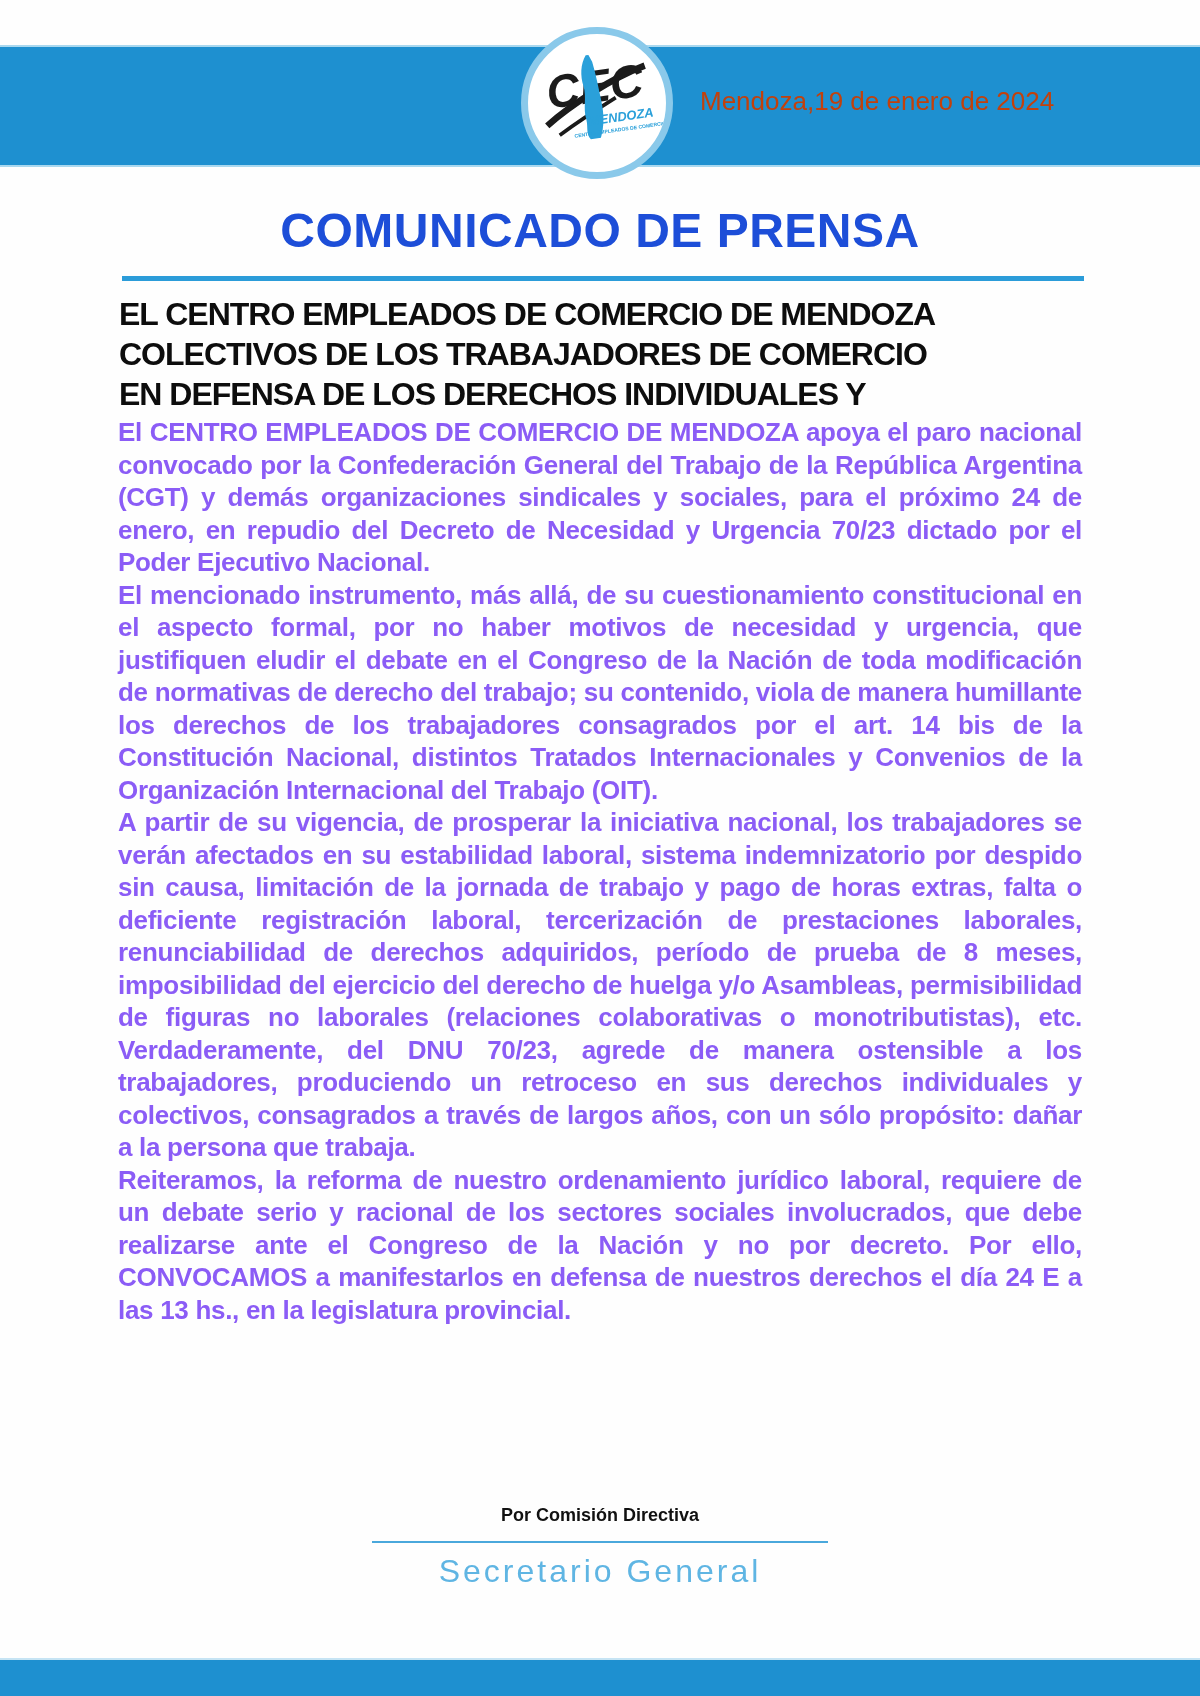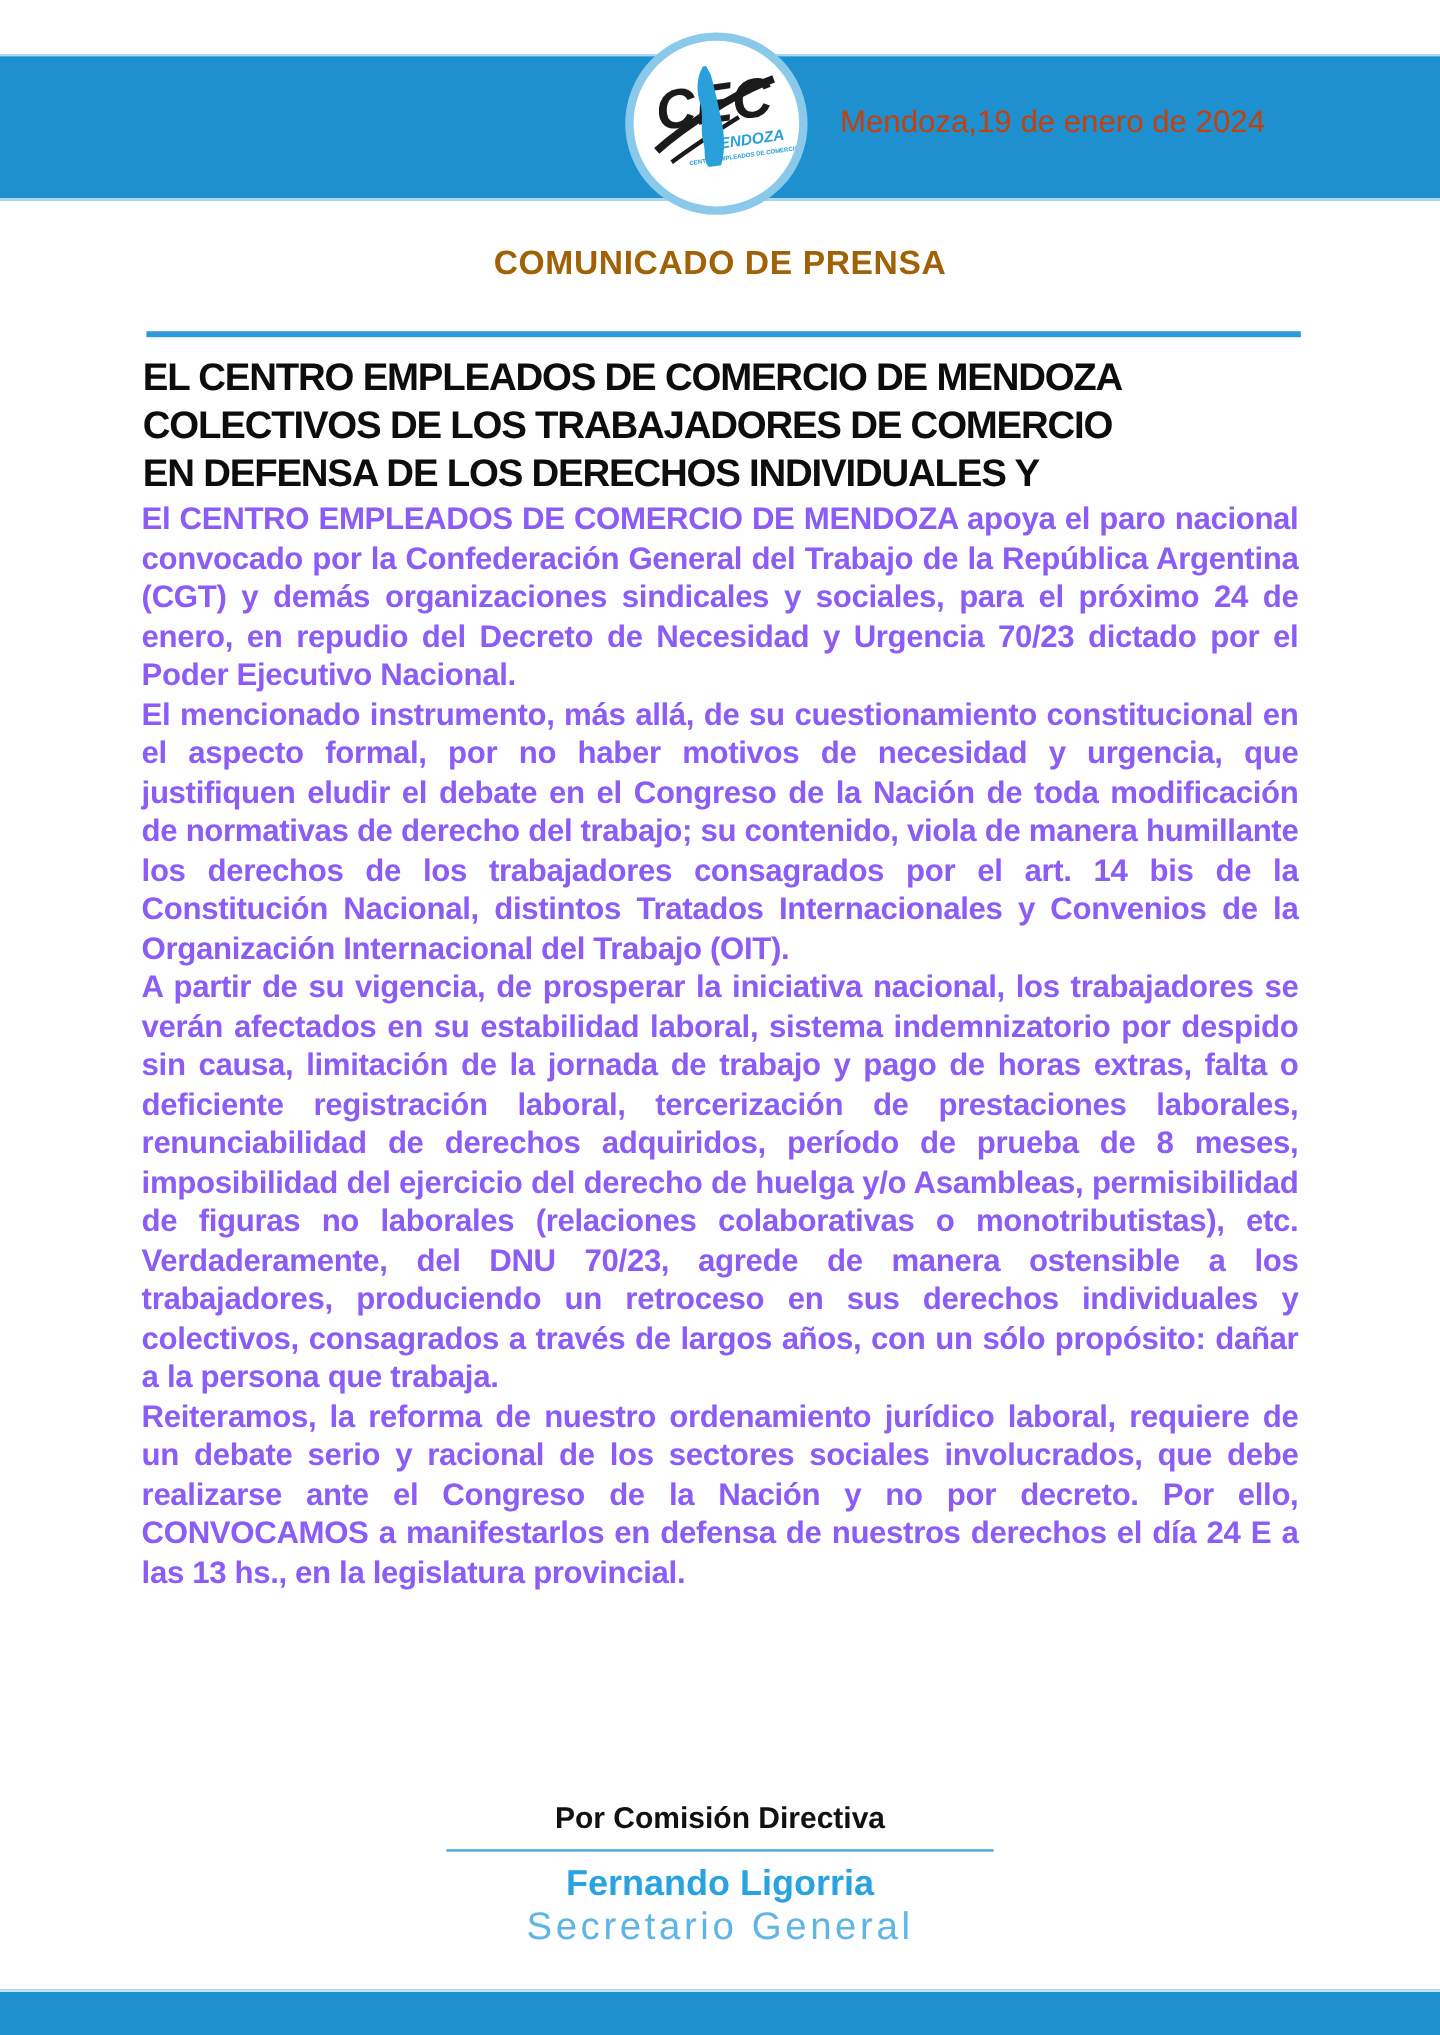--- a/index.html
+++ b/index.html
@@ -53,22 +53,22 @@
     z-index: 2;
   }
 
   
   .press-title {
     position: absolute;
     top: 203px;
     left: 0;
     width: 1200px;
     text-align: center;
-    color: #a16207;
-    font-size: 28px;
+    color: #1d4ed8;
+    font-size: 48px;
     font-weight: bold;
     letter-spacing: 0.5px;
   }
   .title-rule {
     position: absolute;
     top: 276px;
     left: 122px;
     width: 962px;
     height: 5px;
     background: #2b9cd9;
@@ -105,21 +105,21 @@
   
   .signature {
     position: absolute;
     top: 1498px;
     left: 0;
     width: 1200px;
     text-align: center;
   }
   .sig-line1, .sig-line2 {
     color: #111111;
-    font-size: 25px;
+    font-size: 18px;
     font-weight: bold;
     line-height: 34px;
   }
   .sig-rule {
     width: 456px;
     height: 2px;
     background: #4aa8dc;
     margin: 9px auto 10px auto;
   }
   .sig-name {
@@ -187,19 +187,18 @@
   <div class="doc-body">
     <p>El CENTRO EMPLEADOS DE COMERCIO DE MENDOZA apoya el paro nacional convocado por la Confederación General del Trabajo de la República Argentina (CGT) y demás organizaciones sindicales y sociales, para el próximo 24 de enero, en repudio del Decreto de Necesidad y Urgencia 70/23 dictado por el Poder Ejecutivo Nacional.</p>
     <p>El mencionado instrumento, más allá, de su cuestionamiento constitucional en el aspecto formal, por no haber motivos de necesidad y urgencia, que justifiquen eludir el debate en el Congreso de la Nación de toda modificación de normativas de derecho del trabajo; su contenido, viola de manera humillante los derechos de los trabajadores consagrados por el art. 14 bis de la Constitución Nacional, distintos Tratados Internacionales y Convenios de la Organización Internacional del Trabajo (OIT).</p>
     <p>A partir de su vigencia, de prosperar la iniciativa nacional, los trabajadores se verán afectados en su estabilidad laboral, sistema indemnizatorio por despido sin causa, limitación de la jornada de trabajo y pago de horas extras, falta o deficiente registración laboral, tercerización de prestaciones laborales, renunciabilidad de derechos adquiridos, período de prueba de 8 meses, imposibilidad del ejercicio del derecho de huelga y/o Asambleas, permisibilidad de figuras no laborales (relaciones colaborativas o monotributistas), etc. Verdaderamente, del DNU 70/23, agrede de manera ostensible a los trabajadores, produciendo un retroceso en sus derechos individuales y colectivos, consagrados a través de largos años, con un sólo propósito: dañar a la persona que trabaja.</p>
     <p>Reiteramos, la reforma de nuestro ordenamiento jurídico laboral, requiere de un debate serio y racional de los sectores sociales involucrados, que debe realizarse ante el Congreso de la Nación y no por decreto. Por ello, CONVOCAMOS a manifestarlos en defensa de nuestros derechos el día 24 E  a las 13 hs., en la legislatura provincial.</p>
   </div>
 
   <div class="signature">
     <div class="sig-line1">Por Comisión Directiva</div>
     <div class="sig-rule"></div>
-    <div class="sig-name">Fernando Ligorria</div>
     <div class="sig-role">Secretario General</div>
   </div>
 
   <div class="footer-band"></div>
 
 </div>
 
 </body></html>

